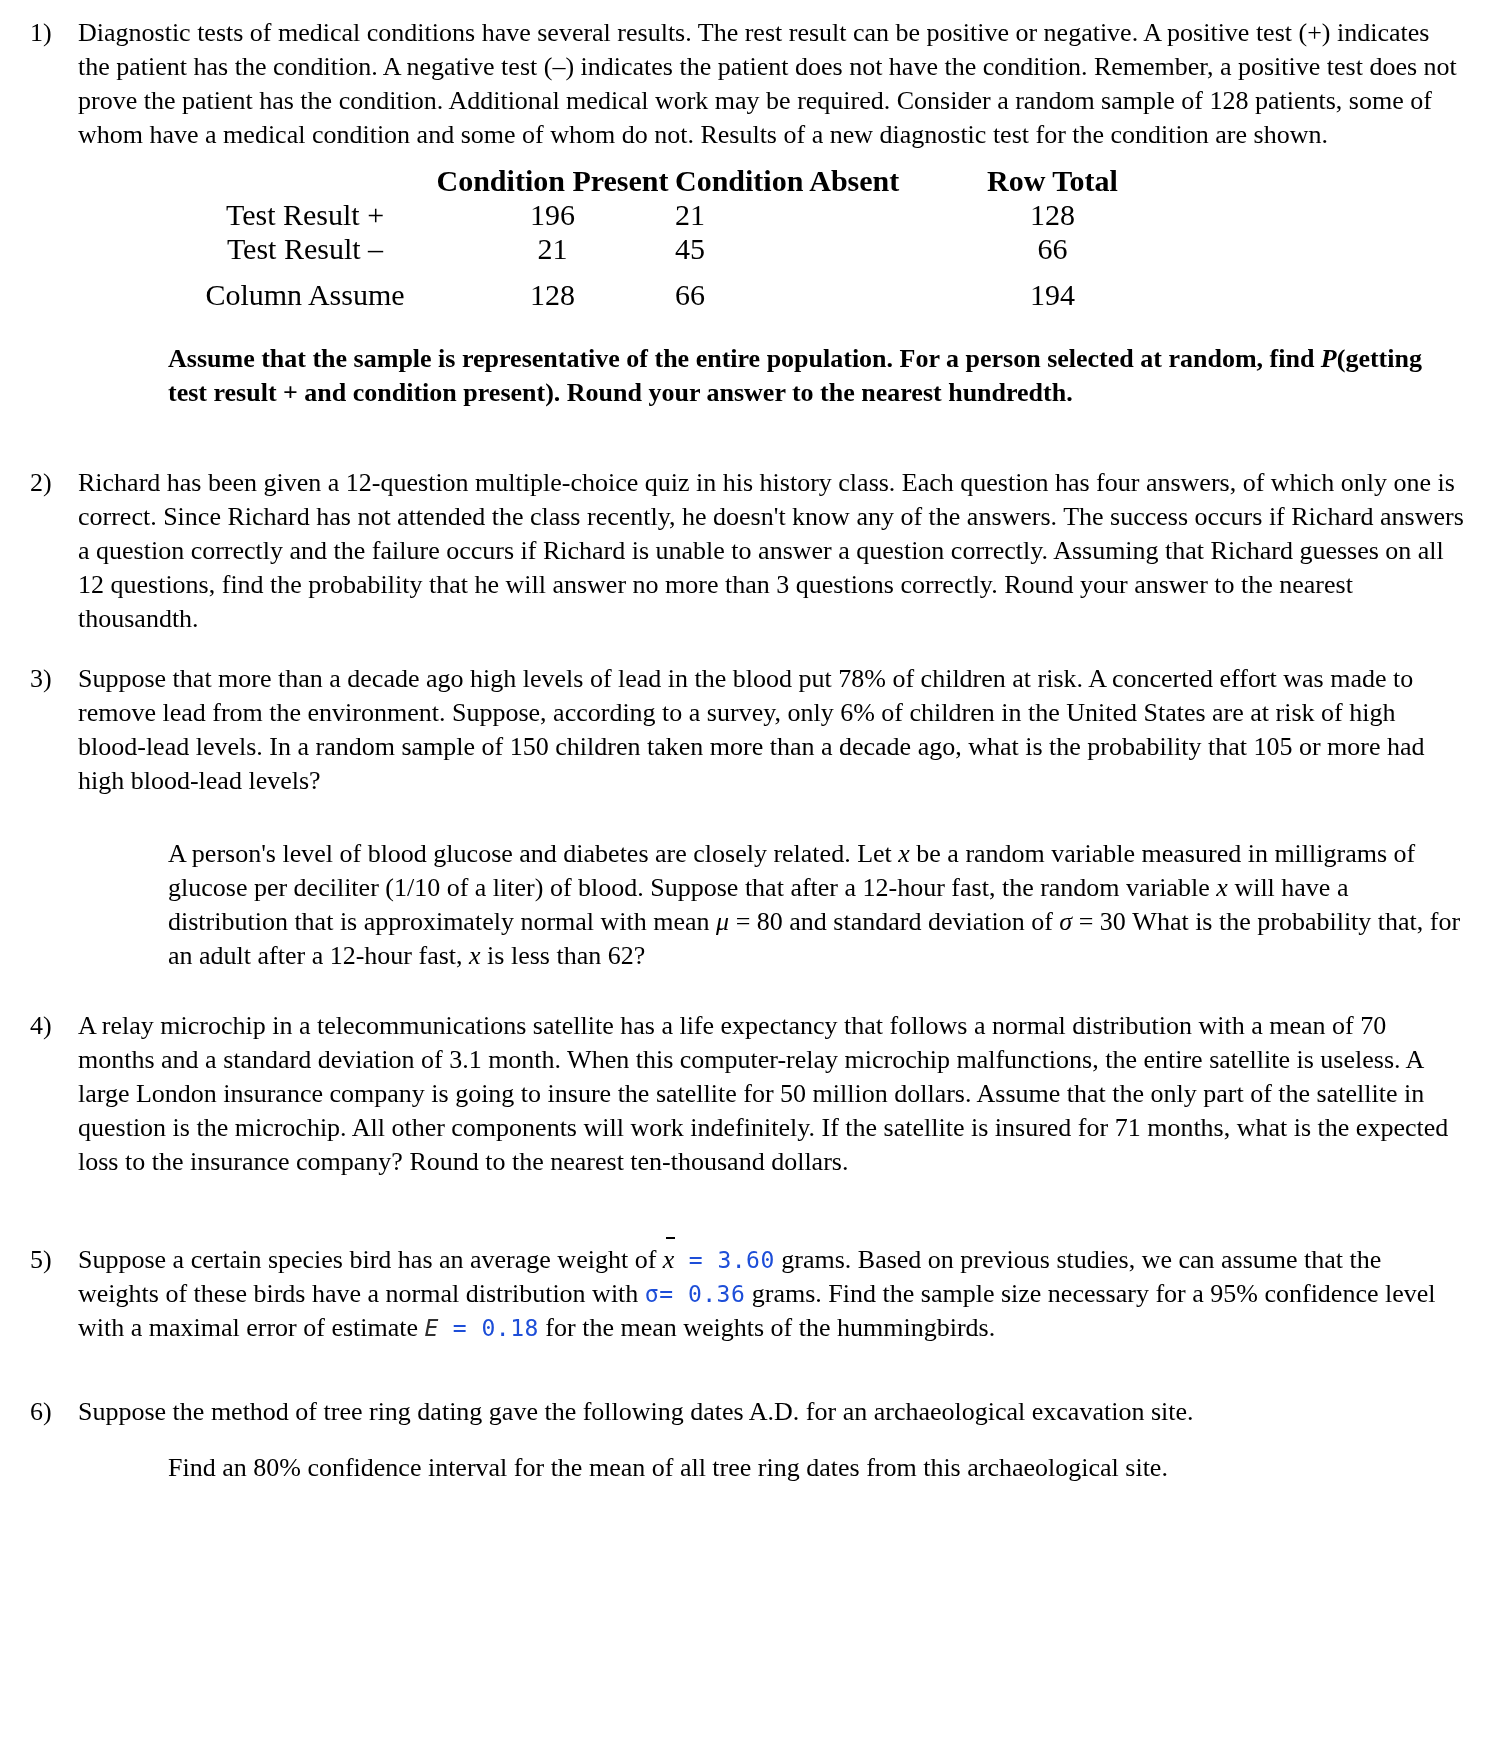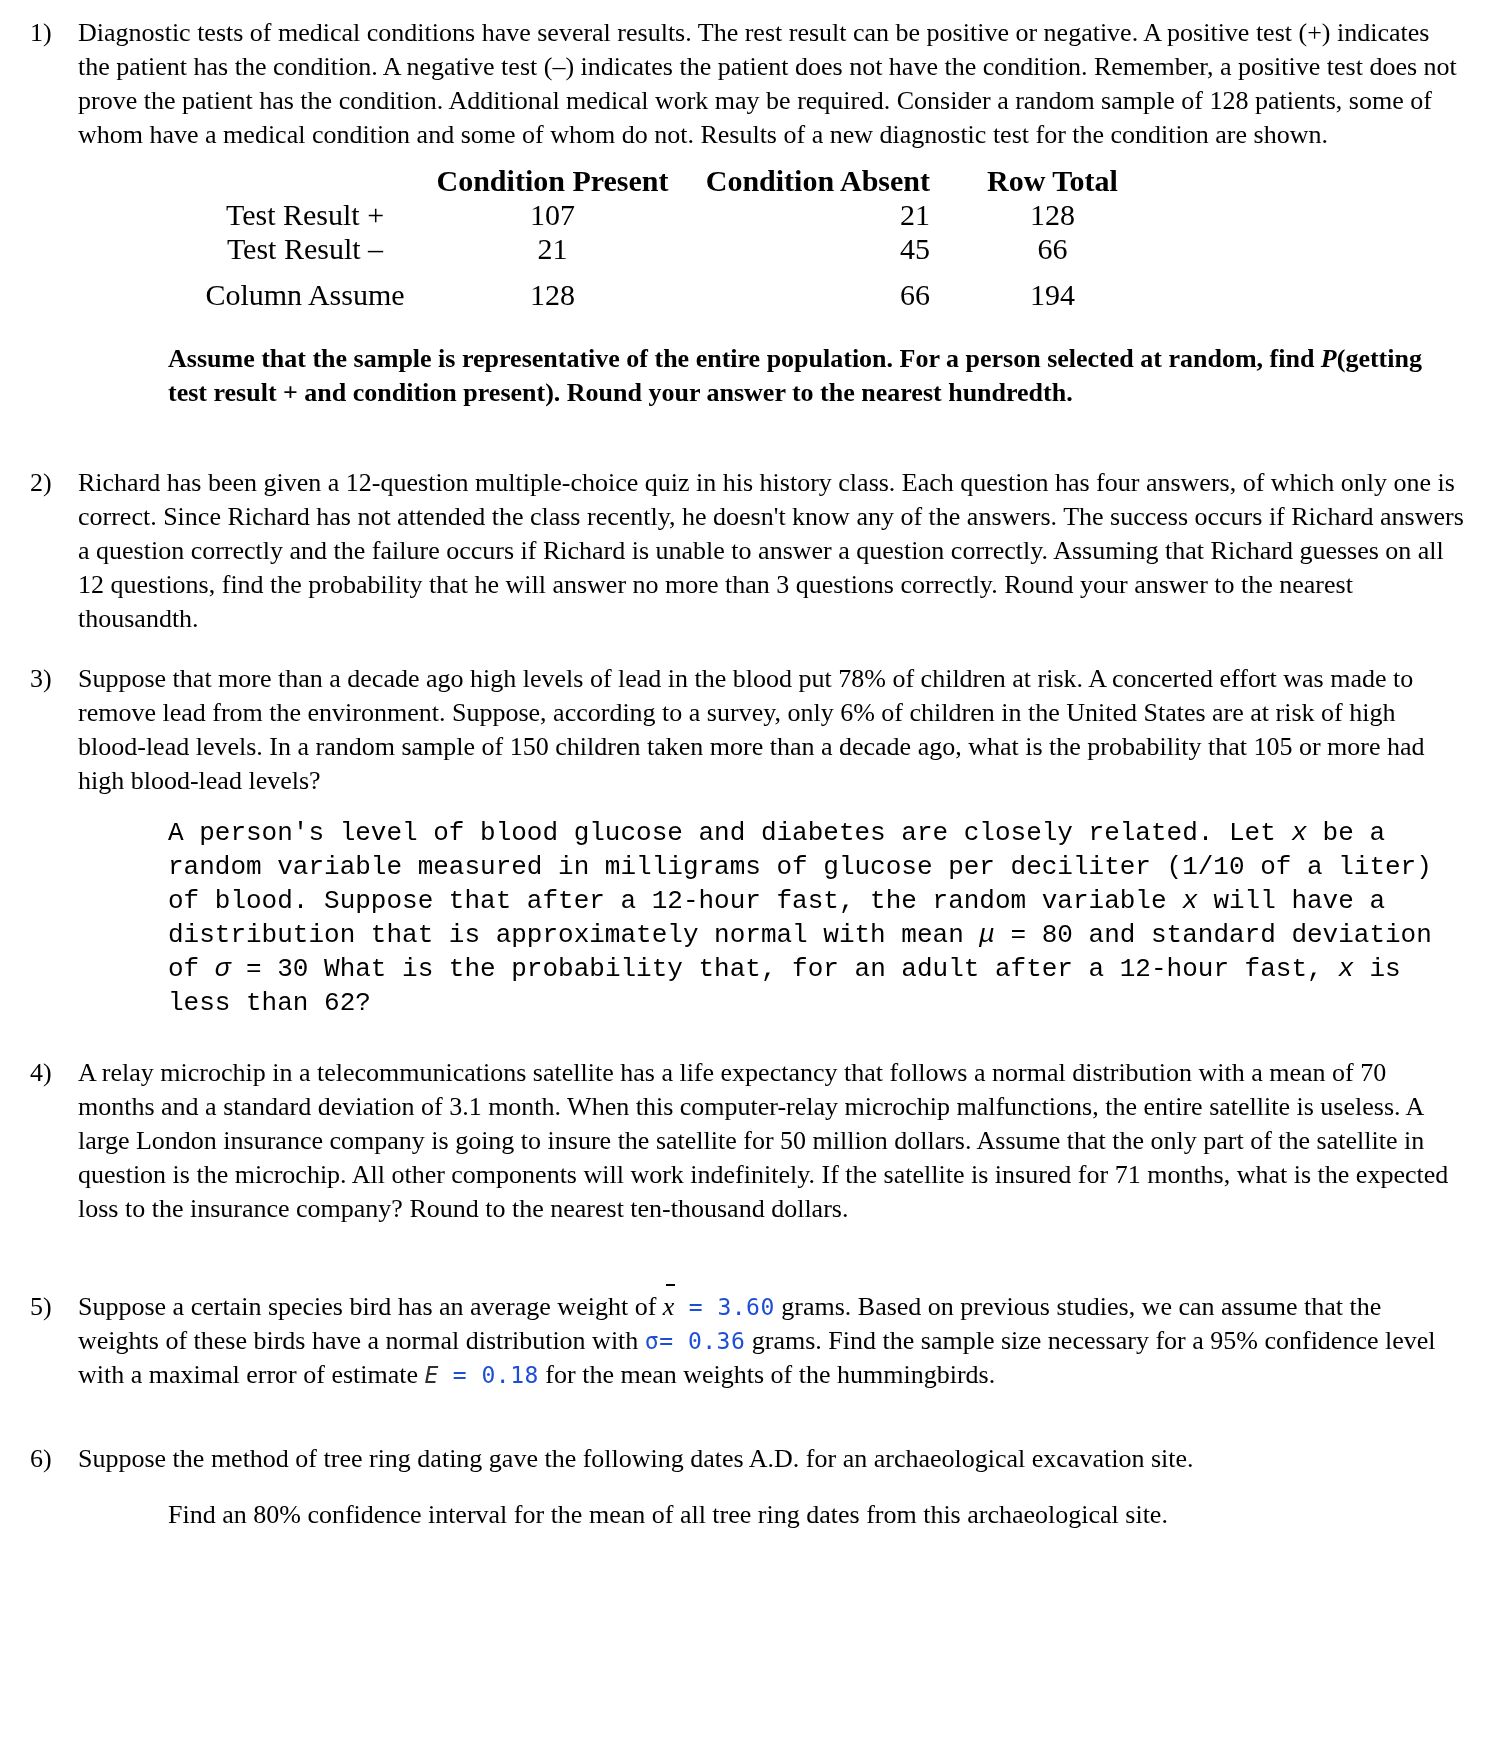--- a/index.html
+++ b/index.html
@@ -42,28 +42,28 @@
     font-size: 30px;
     line-height: 30px;
   }
   .data-table th, .data-table td {
     padding: 2px 0;
     font-weight: normal;
   }
   .data-table th { font-weight: bold; }
   .col-label { width: 250px; text-align: center; }
   .col-num   { width: 245px; text-align: center; }
-  .col-num-wide { width: 255px; text-align: right; }
+  .col-num-wide { width: 255px; text-align: left; }
   .spacer-row td { padding-top: 14px; }
 
   .indent {
     margin-left: 138px;
   }
   .note { margin-top: 30px; font-weight: bold; }
-  .glucose { margin-top: 18px; font-family: Liberation Mono, monospace; }
+  .glucose { margin-top: 39px; }
 
   .sub-line {
     margin-left: 90px;
     margin-top: 22px;
   }
 
   i { font-style: italic; }
 
   .mathlight {
     font-family: "DejaVu Sans Mono", monospace;
@@ -107,21 +107,21 @@
       <tr>
         <th class="col-label"></th>
         <th class="col-num">Condition Present</th>
         <th class="col-num-wide">Condition Absent</th>
         <th class="col-num">Row Total</th>
       </tr>
     </thead>
     <tbody>
       <tr>
         <td class="col-label">Test Result +</td>
-        <td class="col-num">107</td>
+        <td class="col-num">196</td>
         <td class="col-num-wide">21</td>
         <td class="col-num">128</td>
       </tr>
       <tr>
         <td class="col-label">Test Result –</td>
         <td class="col-num">21</td>
         <td class="col-num-wide">45</td>
         <td class="col-num">66</td>
       </tr>
       <tr class="spacer-row">

